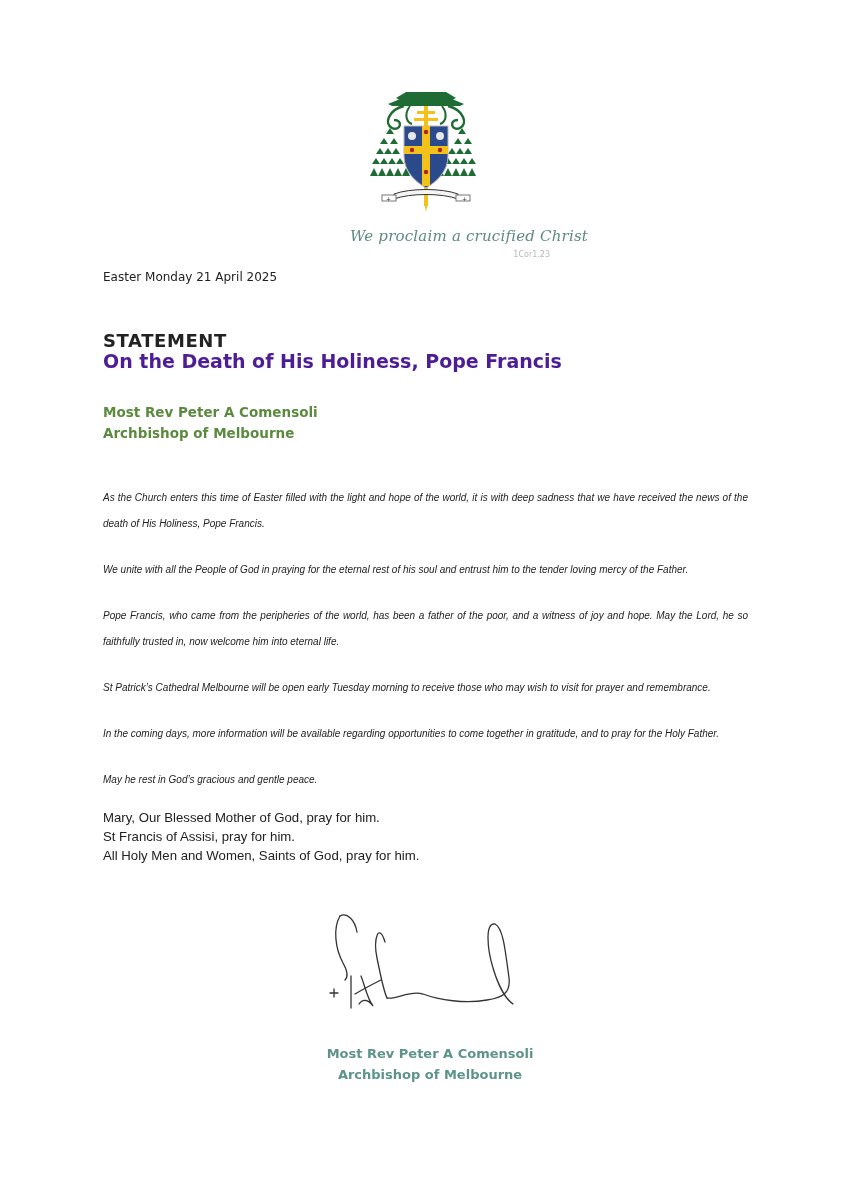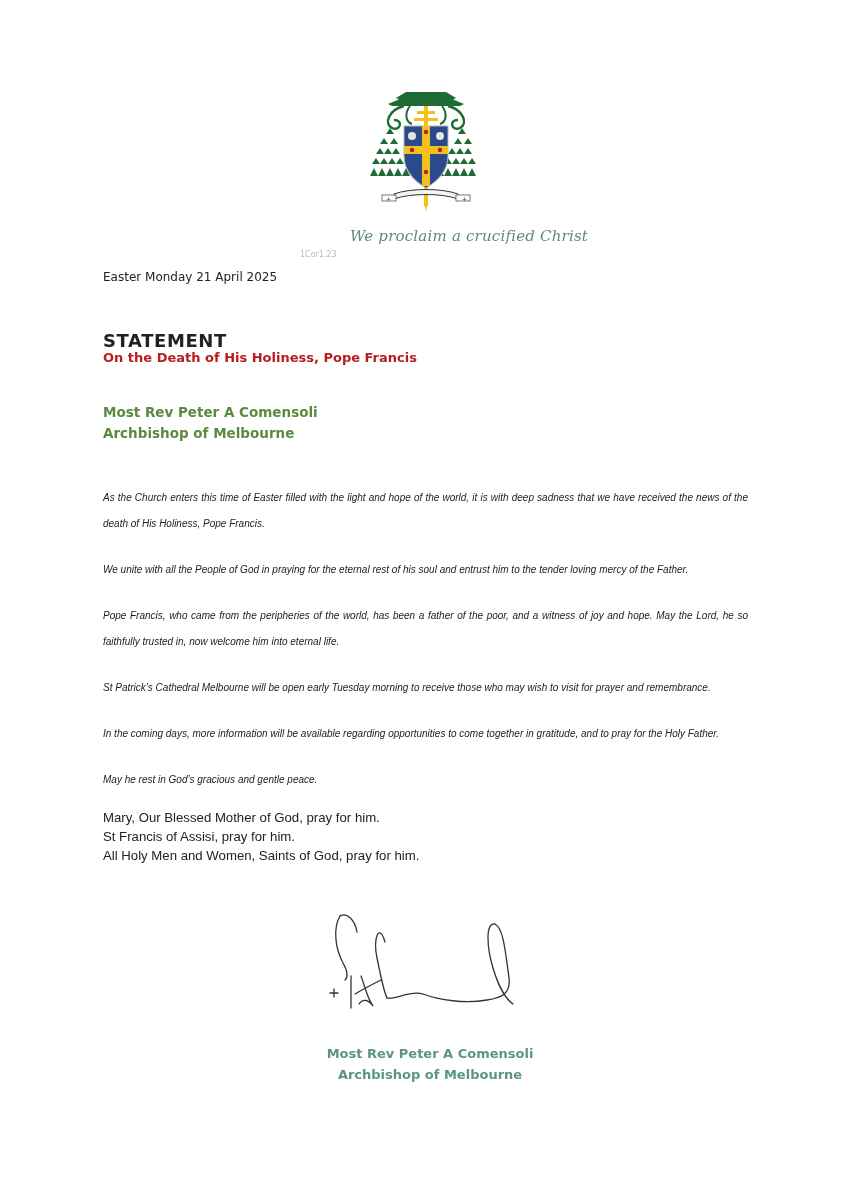--- a/index.html
+++ b/index.html
@@ -1,23 +1,23 @@
 <!DOCTYPE html>
 <html><head>
 <meta charset="utf-8">
 <style>
   html, body { margin: 0; padding: 0; background: #ffffff; }
   body { width: 848px; height: 1200px; position: relative; overflow: hidden; font-family: "DejaVu Sans", sans-serif; color: #222; }
   .page { position: absolute; left: 0; top: 0; width: 848px; height: 1200px; background: #fff; }
   .crest { position: absolute; left: 364px; top: 84px; width: 124px; height: 132px; }
   .motto { position: absolute; left: 300px; top: 227px; width: 250px; text-align: center; font-family: "DejaVu Serif", serif; font-style: italic; font-size: 15px; color: #5f8a80; letter-spacing: 0.2px; margin-left: 44px; }
-  .motto-ref { position: absolute; left: 300px; top: 250px; width: 250px; text-align: left; font-size: 8px; color: #b9b9b9; }
+  .motto-ref { position: absolute; left: 300px; top: 250px; width: 250px; text-align: right; font-size: 8px; color: #b9b9b9; }
   .date { position: absolute; left: 103px; top: 270px; font-weight: normal; font-size: 12px; color: #222; }
   .stmt-title { position: absolute; left: 103px; top: 330px; font-weight: bold; font-size: 18px; color: #222; letter-spacing: 0.6px; }
-  .stmt-sub { position: absolute; left: 103px; top: 350px; font-weight: bold; font-size: 13px; color: #b91c1c; }
+  .stmt-sub { position: absolute; left: 103px; top: 350px; font-weight: bold; font-size: 19px; color: #4c1d95; }
   .author-top { position: absolute; left: 103px; top: 402px; font-weight: bold; font-size: 13.5px; color: #5b8a3e; line-height: 21px; }
   .body { position: absolute; left: 103px; top: 485px; width: 645px; font-family: "Liberation Sans", sans-serif; font-style: italic; font-size: 10px; line-height: 26px; color: #222; }
   .body p { margin: 0 0 20px 0; text-align: justify; }
   .body p.last { margin-bottom: 20px; }
   .prayers { position: absolute; left: 103px; top: 808px; font-family: "Liberation Sans", sans-serif; font-size: 13.2px; line-height: 19px; color: #222; }
   .signature { position: absolute; left: 325px; top: 908px; width: 200px; height: 110px; }
   .author-bottom { position: absolute; left: 300px; top: 1043px; width: 260px; text-align: center; font-weight: bold; font-size: 13px; line-height: 21px; color: #5d948a; }
 </style>
 </head>
 <body>

